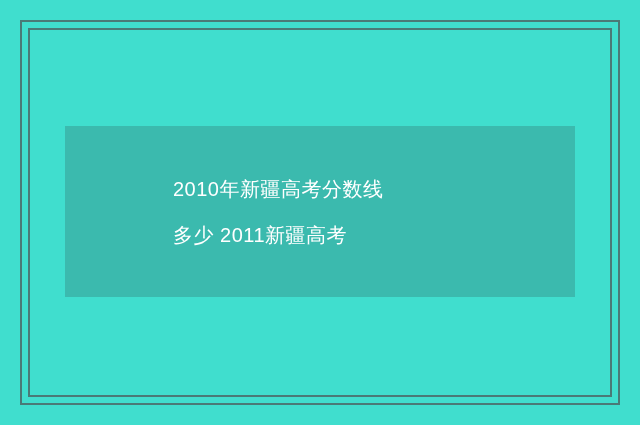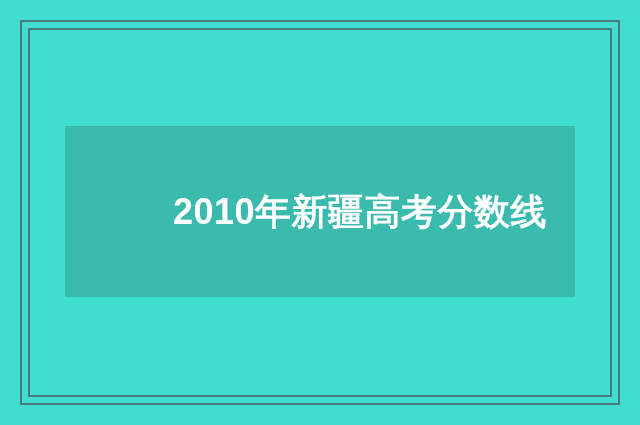--- a/index.html
+++ b/index.html
@@ -57,37 +57,38 @@
     display: flex;
     flex-direction: column;
     align-items: flex-start;
     justify-content: center;
     padding-left: 108px;
     padding-right: 20px;
   }
 
   .headline-line {
     color: #ffffff;
-    font-size: 36px;
-    font-weight: bold;
+    font-size: 20px;
+    font-weight: normal;
     line-height: 46px;
     letter-spacing: 0.5px;
     white-space: nowrap;
     text-align: right;
   }
 </style>
 </head>
 <body>
 
 <div id="canvas">
 
   <div class="frame" id="frame-outer"></div>
 
   <div class="frame" id="frame-inner"></div>
 
   <div id="content-panel">
 
     <div class="headline-line">2010年新疆高考分数线</div>
 
+    <div class="headline-line">多少 2011新疆高考</div>
 
   </div>
 
 </div>
 
 </body></html>

